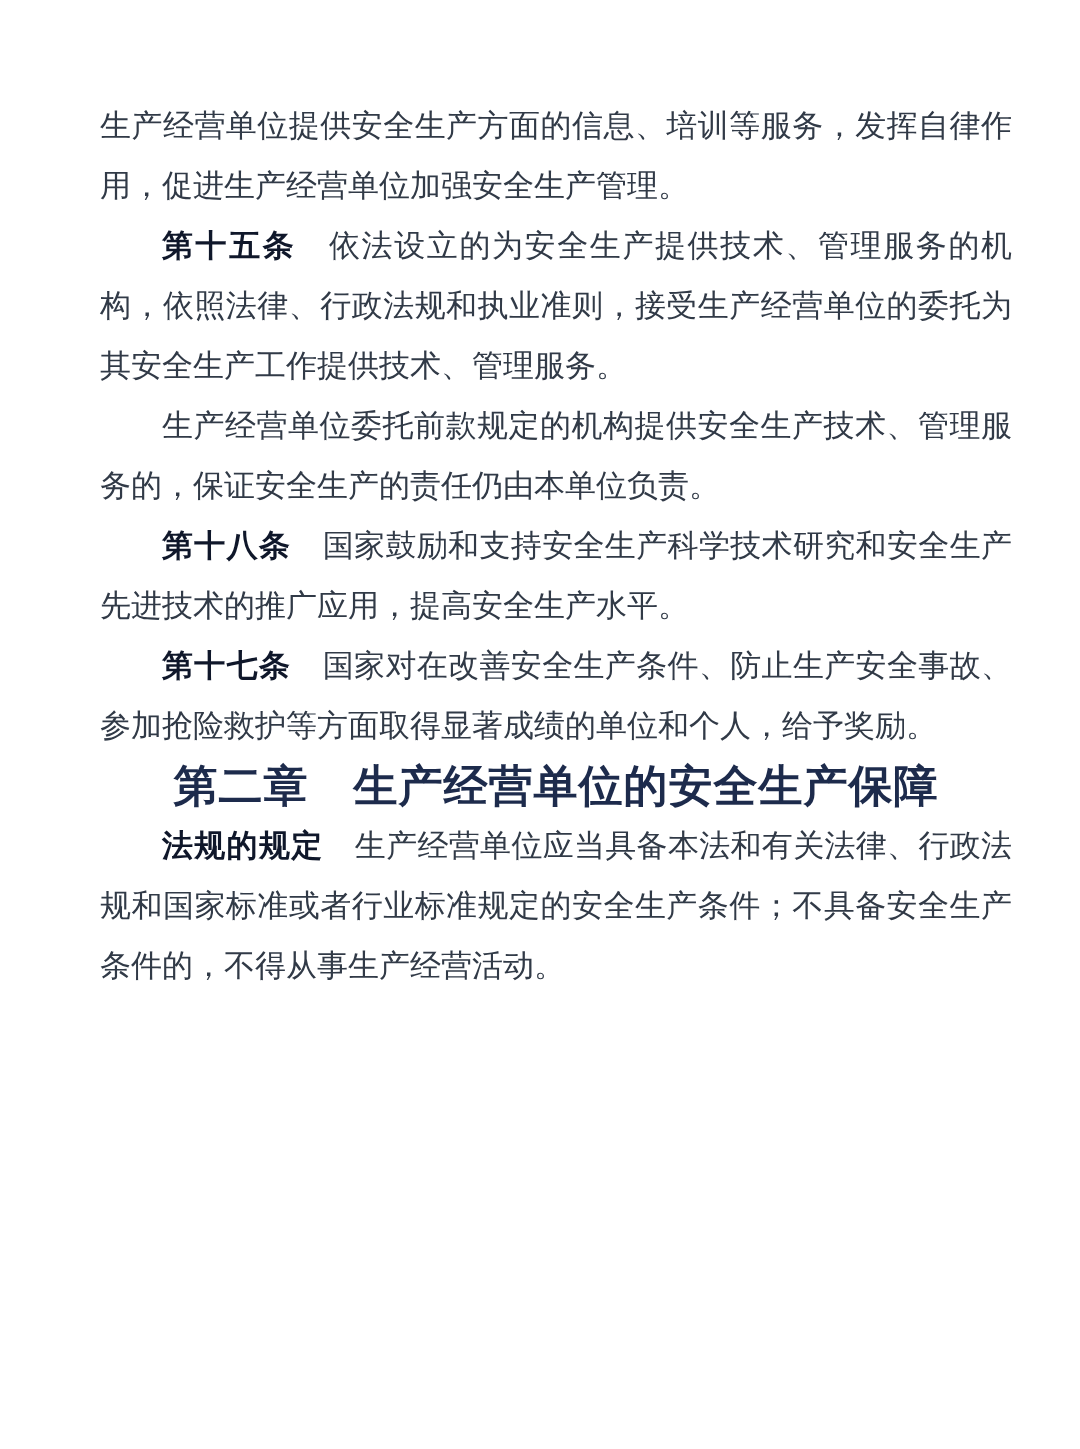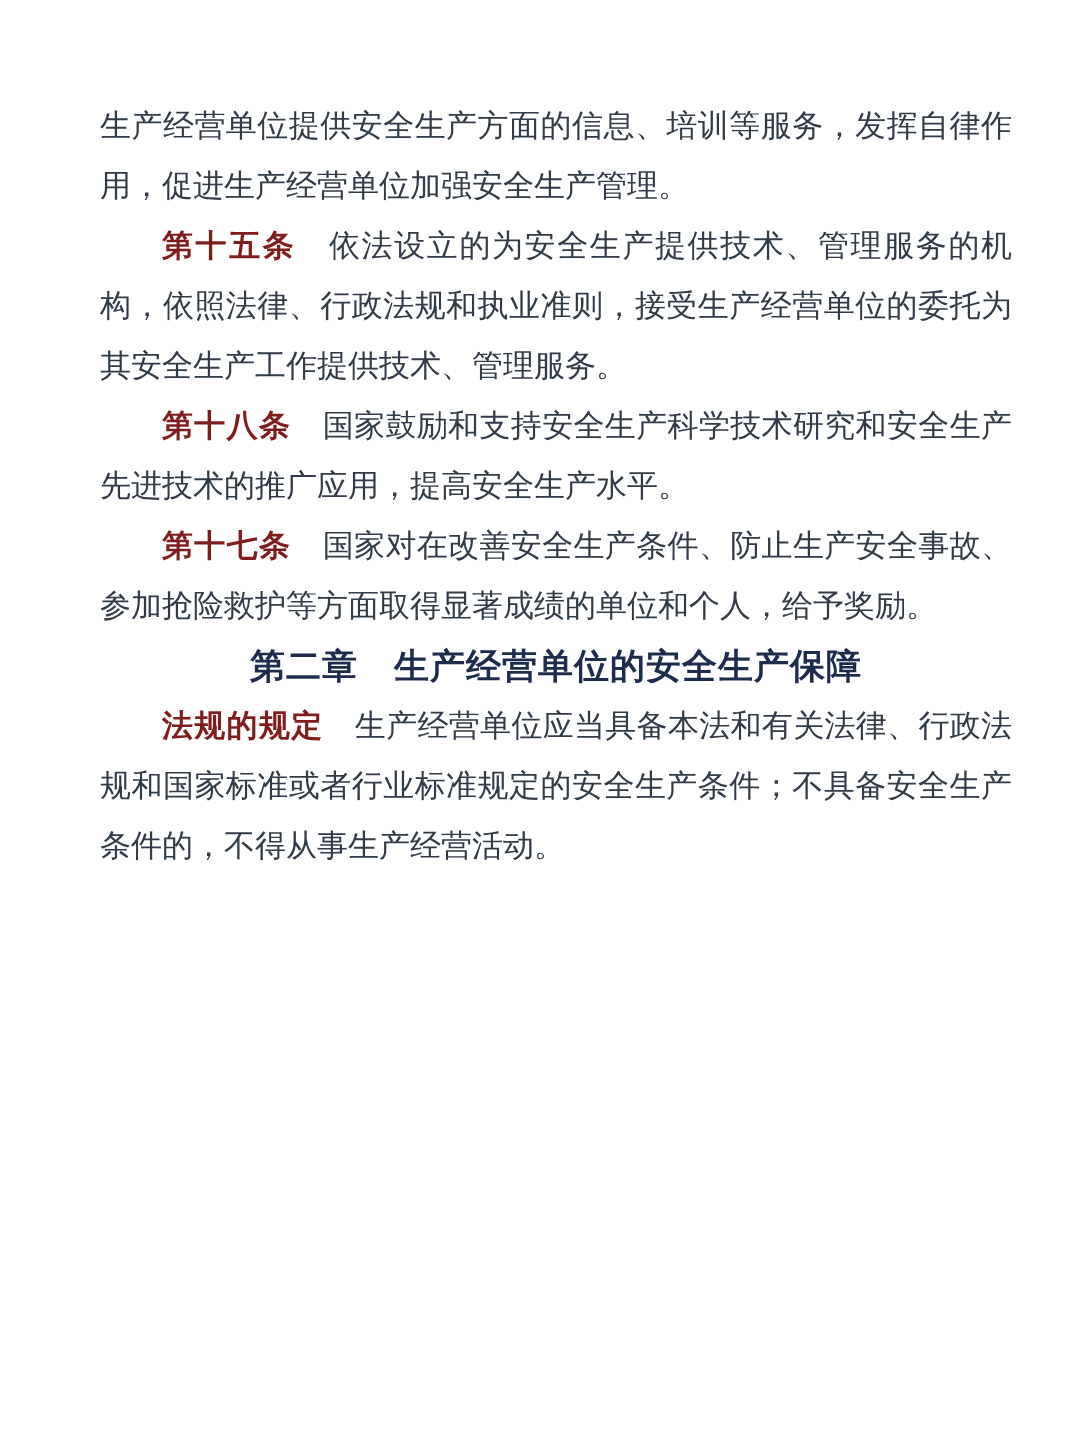--- a/index.html
+++ b/index.html
@@ -26,44 +26,45 @@
     text-align: justify;
     text-justify: inter-ideograph;
     word-break: break-all;
   }
   .para.indent {
     text-indent: 2em;
   }
   .art-num {
     font-family: "Liberation Sans", "DejaVu Sans", sans-serif;
     font-weight: bold;
-    color: #7f1d1d;
+    color: #0f172a;
     letter-spacing: 1px;
   }
   .chapter {
     margin: 0;
     text-align: center;
     text-indent: 0;
     font-family: "Liberation Sans", "DejaVu Sans", sans-serif;
     font-weight: bold;
-    font-size: 35px;
+    font-size: 44px;
     line-height: 60px;
     color: #1d2b4c;
     letter-spacing: 1px;
   }
 </style>
 </head>
 <body>
 
 <div class="page">
 
   <p class="para"><span>生产经营单位提供安全生产方面的信息、培训等服务，发挥自律作用，促进生产经营单位加强安全生产管理。</span></p>
 
   <p class="para indent"><b class="art-num">第十五条</b><span>　依法设立的为安全生产提供技术、管理服务的机构，依照法律、行政法规和执业准则，接受生产经营单位的委托为其安全生产工作提供技术、管理服务。</span></p>
 
+  <p class="para indent"><span>生产经营单位委托前款规定的机构提供安全生产技术、管理服务的，保证安全生产的责任仍由本单位负责。</span></p>
 
 
 
   <p class="para indent"><b class="art-num">第十八条</b><span>　国家鼓励和支持安全生产科学技术研究和安全生产先进技术的推广应用，提高安全生产水平。</span></p>
 
   <p class="para indent"><b class="art-num">第十七条</b><span>　国家对在改善安全生产条件、防止生产安全事故、参加抢险救护等方面取得显著成绩的单位和个人，给予奖励。</span></p>
 
   <p class="chapter">第二章　生产经营单位的安全生产保障</p>
 
   <p class="para indent"><b class="art-num">法规的规定</b><span>　生产经营单位应当具备本法和有关法律、行政法规和国家标准或者行业标准规定的安全生产条件；不具备安全生产条件的，不得从事生产经营活动。</span></p>

